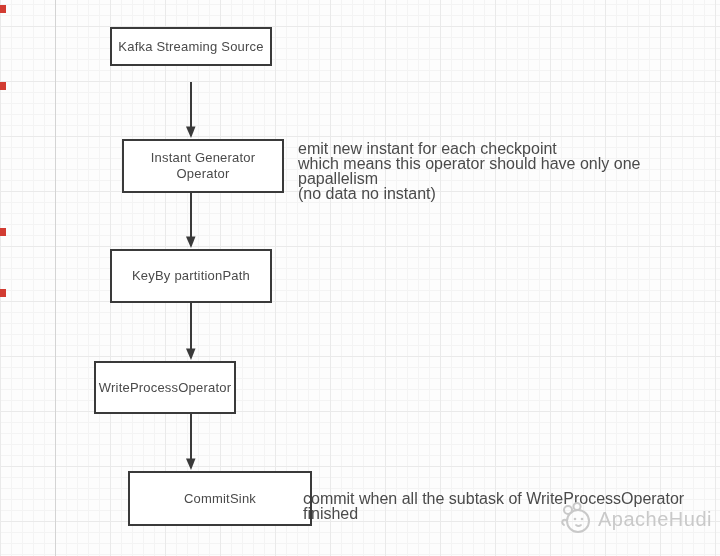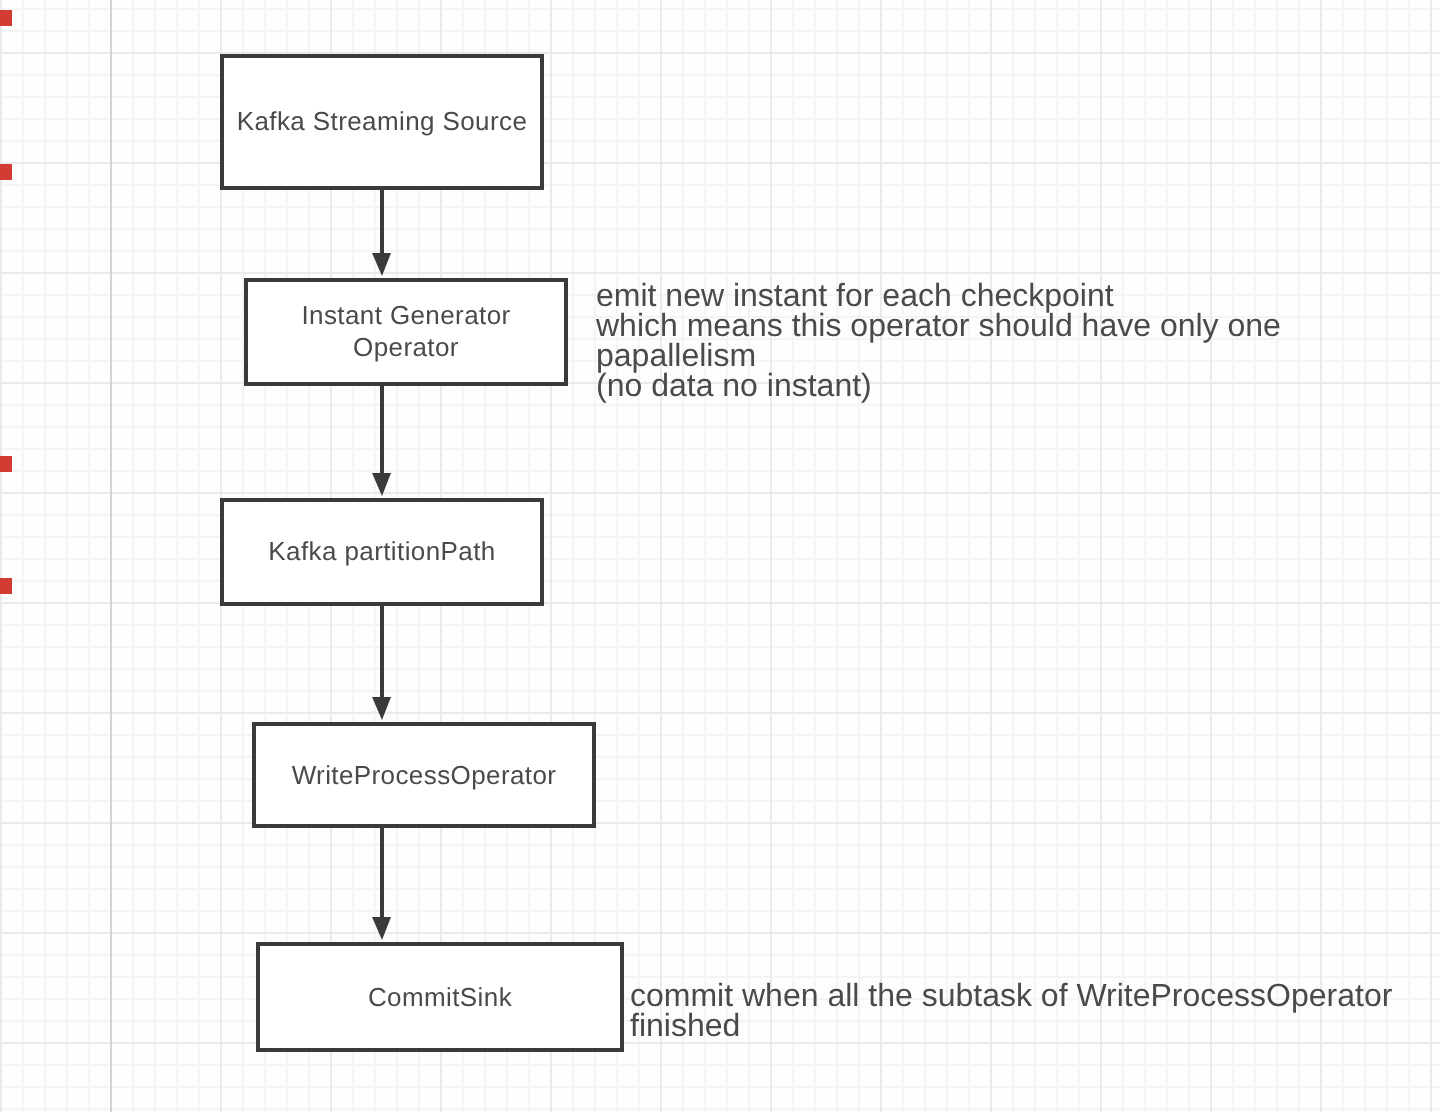--- a/index.html
+++ b/index.html
@@ -41,41 +41,41 @@
     display: flex;
     align-items: center;
     justify-content: center;
     text-align: center;
     color: #4a4a4a;
     font-size: 13px;
     line-height: 16px;
     letter-spacing: 0.2px;
   }
   .node span { white-space: pre-line; }
-  .node-1 { left: 110px; top:  27px; width: 162px; height: 68px; }
+  .node-1 { left: 110px; top:  27px; width: 162px; height: 39px; }
   .node-2 { left: 122px; top: 139px; width: 162px; height: 54px; }
   .node-3 { left: 110px; top: 249px; width: 162px; height: 54px; }
-  .node-4 { left: 126px; top: 361px; width: 172px; height: 53px; }
+  .node-4 { left: 94px; top: 361px; width: 142px; height: 53px; }
   .node-5 { left: 128px; top: 471px; width: 184px; height: 55px; }
   .arrows {
     position: absolute;
     left: 0; top: 0;
     width: 720px; height: 556px;
     pointer-events: none;
   }
   .annotation {
     position: absolute;
     color: #4a4a4a;
     font-size: 16px;
     line-height: 15px;
     white-space: pre-line;
   }
   .annotation-1 { left: 298px; top: 141px; }
   .annotation-2 { left: 304px; top: 367px; }
-  .annotation-3 { left: 315px; top: 491px; }
+  .annotation-3 { left: 303px; top: 491px; }
   .watermark {
     position: absolute;
     left: 556px; top: 501px;
     display: flex;
     align-items: center;
     color: #c9c9c9;
   }
   .watermark-text {
     font-size: 20px;
     letter-spacing: 0.5px;
@@ -115,28 +115,40 @@
   </svg>
 
   <div class="node node-1">
     <span>Kafka Streaming Source</span>
   </div>
   <div class="node node-2">
     <span>Instant Generator
 Operator</span>
   </div>
   <div class="node node-3">
-    <span>Kafka partitionPath</span>
+    <span>KeyBy partitionPath</span>
   </div>
   <div class="node node-4">
     <span>WriteProcessOperator</span>
   </div>
   <div class="node node-5">
     <span>CommitSink</span>
   </div>
 
   <div class="annotation annotation-1">emit new instant for each checkpoint
 which means this operator should have only one papallelism
 (no data no instant)</div>
   <div class="annotation annotation-3">commit when all the subtask of WriteProcessOperator finished</div>
 
+  <div class="watermark">
+    <svg class="mascot" width="40" height="36" viewBox="0 0 40 36" fill="none">
+      <circle cx="22" cy="20" r="11" stroke="#c9c9c9" stroke-width="2"></circle>
+      <circle cx="12" cy="9" r="4" stroke="#c9c9c9" stroke-width="2"></circle>
+      <circle cx="21" cy="5.5" r="3.5" stroke="#c9c9c9" stroke-width="2"></circle>
+      <path d="M10 19 C 6 18, 5 22, 8 24" stroke="#c9c9c9" stroke-width="2" stroke-linecap="round"></path>
+      <circle cx="19" cy="18" r="1.3" fill="#c9c9c9"></circle>
+      <circle cx="26" cy="18" r="1.3" fill="#c9c9c9"></circle>
+      <path d="M20 24 Q 22.5 26 25 24" stroke="#c9c9c9" stroke-width="1.8" stroke-linecap="round"></path>
+    </svg>
+    <span class="watermark-text">ApacheHudi</span>
+  </div>
 
 </div>
 
 </body></html>

